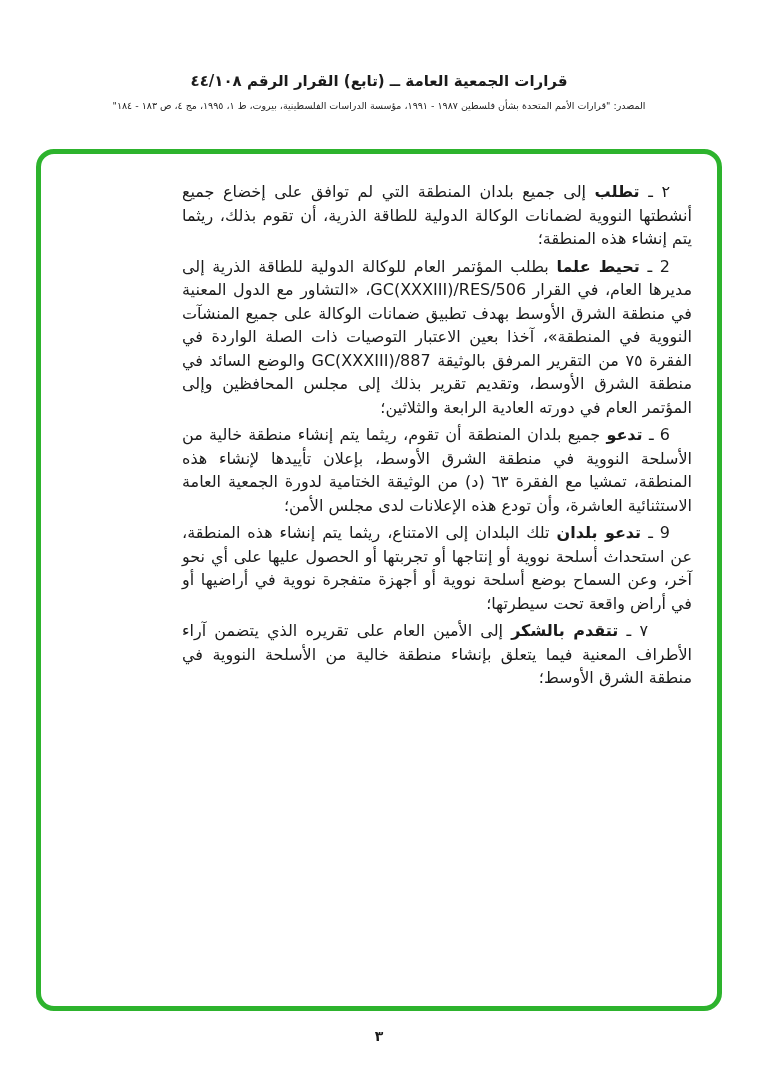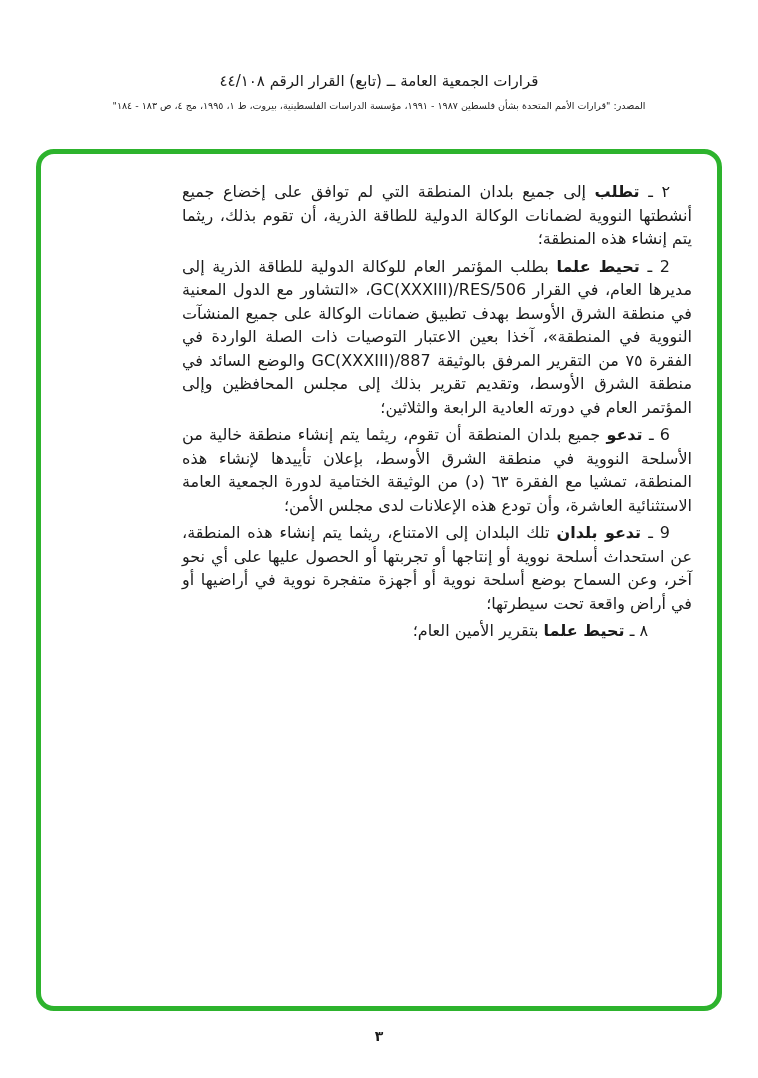--- a/index.html
+++ b/index.html
@@ -19,21 +19,21 @@
   .doc-header {
     position: absolute;
     top: 72px;
     left: 0;
     width: 100%;
     text-align: center;
   }
   .doc-title {
     margin: 0;
     font-size: 15px;
-    font-weight: normal;
+    font-weight: bold;
     direction: rtl;
   }
   .doc-source {
     margin-top: 10px;
     font-size: 9.5px;
     color: #222222;
     direction: rtl;
   }
   .content-frame {
     position: absolute;
@@ -108,24 +108,24 @@
       <span class="ptext">جميع بلدان المنطقة أن تقوم، ريثما يتم إنشاء منطقة خالية من الأسلحة النووية في منطقة الشرق الأوسط، بإعلان تأييدها لإنشاء هذه المنطقة، تمشيا مع الفقرة ٦٣ (د) من الوثيقة الختامية لدورة الجمعية العامة الاستثنائية العاشرة، وأن تودع هذه الإعلانات لدى مجلس الأمن؛</span>
     </p>
 
     <p class="para">
       <span class="pnum">9 ـ</span>
       <span class="plead">تدعو بلدان</span>
       <span class="ptext">تلك البلدان إلى الامتناع، ريثما يتم إنشاء هذه المنطقة، عن استحداث أسلحة نووية أو إنتاجها أو تجربتها أو الحصول عليها على أي نحو آخر، وعن السماح بوضع أسلحة نووية أو أجهزة متفجرة نووية في أراضيها أو في أراض واقعة تحت سيطرتها؛</span>
     </p>
 
 
+    <p class="para">
+      <span class="pnum">٧ ـ</span>
+      <span class="plead">تتقدم بالشكر</span>
+      <span class="ptext">إلى الأمين العام على تقريره الذي يتضمن آراء الأطراف المعنية فيما يتعلق بإنشاء منطقة خالية من الأسلحة النووية في منطقة الشرق الأوسط؛</span>
+    </p>
 
-    <p class="para">
-      <span class="pnum">٨ ـ</span>
-      <span class="plead">تحيط علما</span>
-      <span class="ptext">بتقرير الأمين العام؛</span>
-    </p>
 
   </div>
 
   <div class="page-number">٣</div>
 
 </div>
 
 </body></html>

